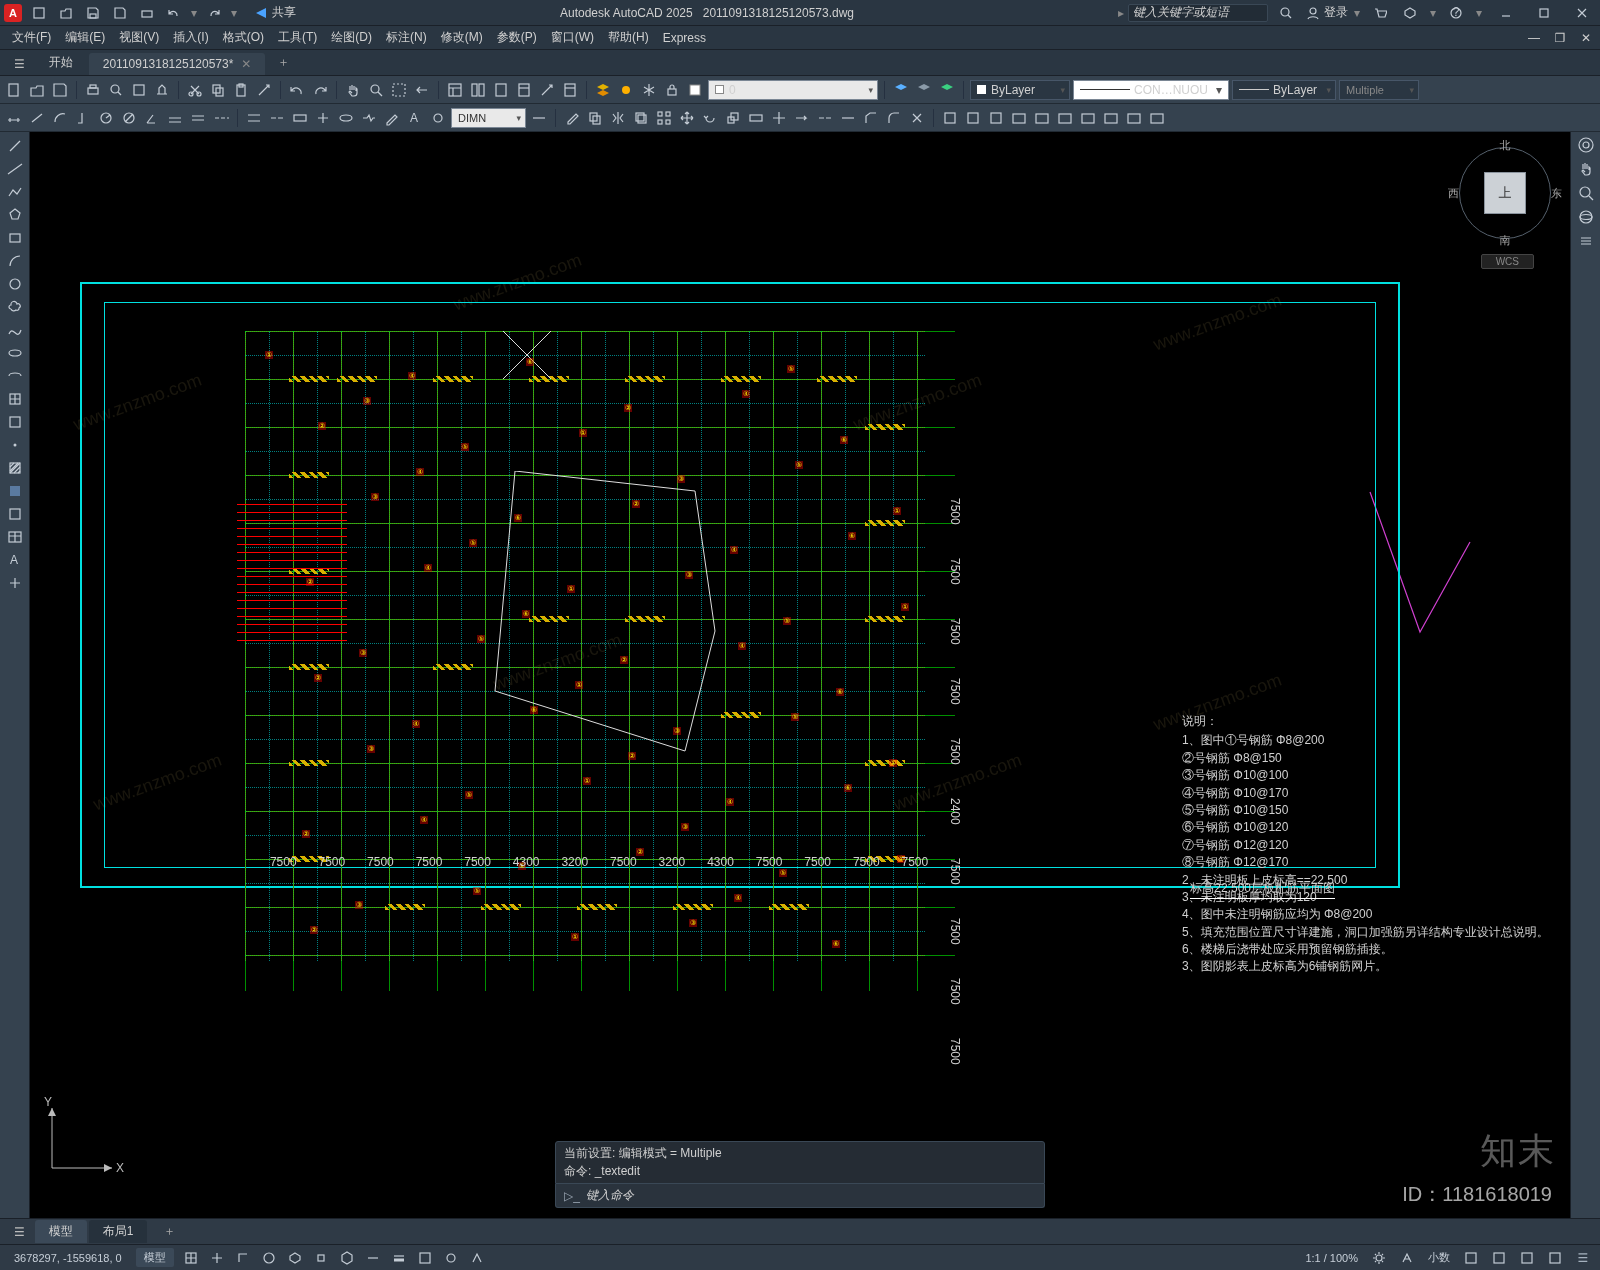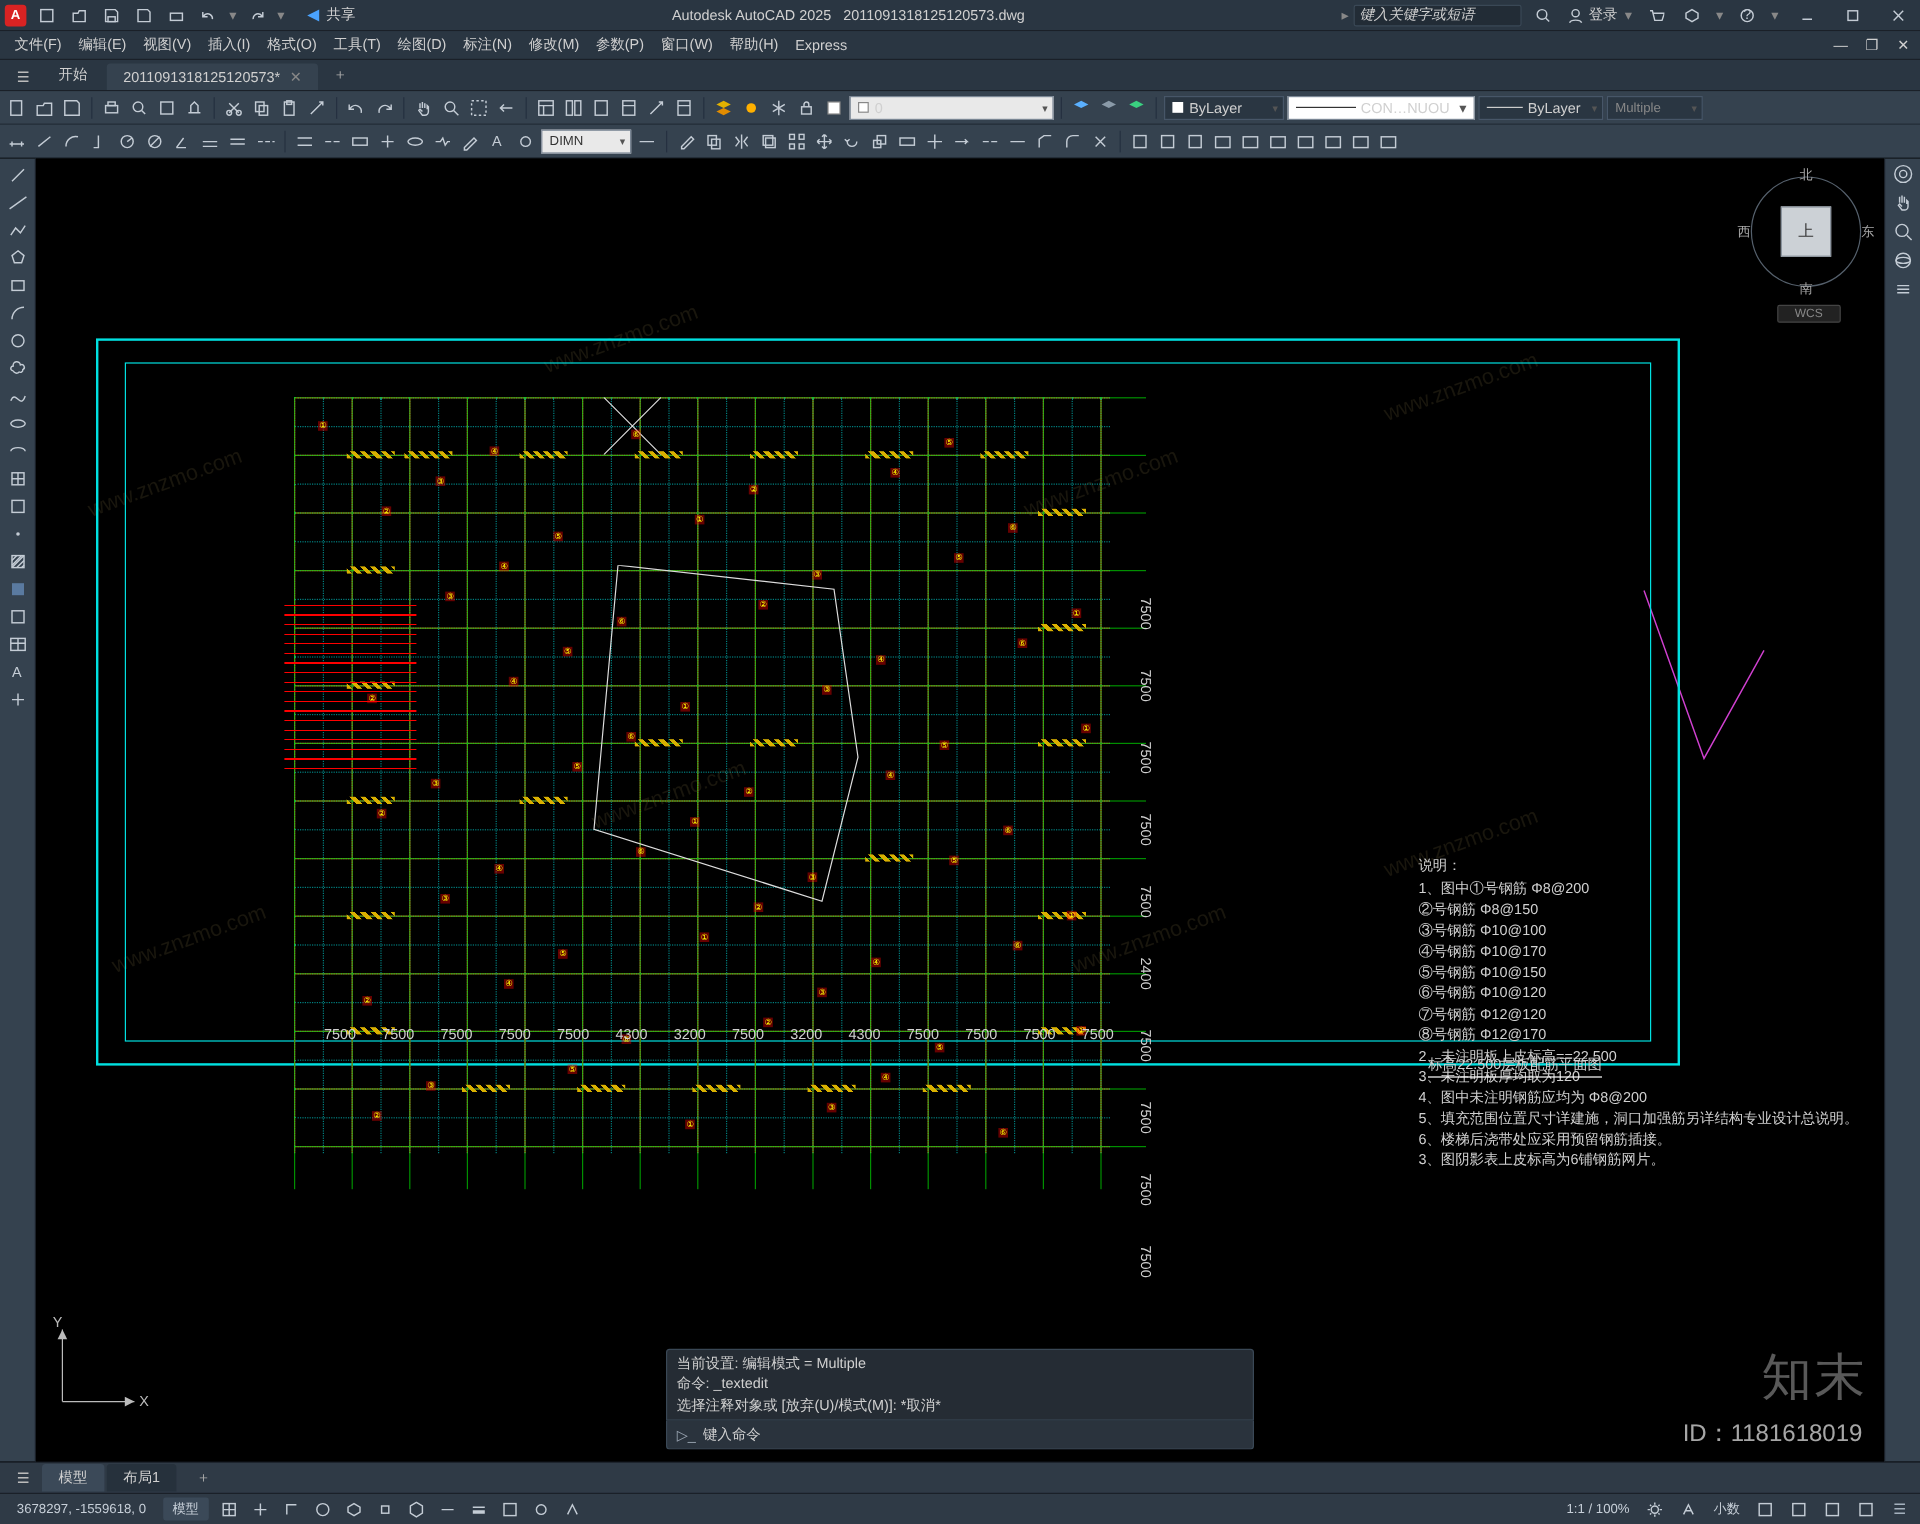--- a/index.html
+++ b/index.html
@@ -90,21 +90,21 @@
 .ucs{position:absolute;left:12px;bottom:40px;color:#aaa}
 .ucs svg{overflow:visible}
 
 
 .cmdwrap{position:absolute;left:50%;transform:translateX(-50%);bottom:10px;width:490px}
 .cmdhist{background:rgba(40,48,56,.92);border:1px solid #3a4856;border-radius:3px 3px 0 0;padding:3px 8px;font-size:11px;color:#bcc5cf;line-height:1.45}
 .cmdline{background:#2a333d;border:1px solid #3a4856;border-top:none;border-radius:0 0 3px 3px;height:24px;display:flex;align-items:center;padding:0 8px;color:#8a95a2;font-size:11px}
 .cmdline .caret{margin-right:6px;color:#9aa5b2}
 
 
-.wm{position:absolute;right:14px;bottom:42px;color:rgba(255,255,255,.35);font-size:42px;font-family:Liberation Serif, serif;letter-spacing:2px;pointer-events:none}
+.wm{position:absolute;right:14px;bottom:42px;color:rgba(255,255,255,.35);font-size:36px;font-family:Liberation Serif, serif;letter-spacing:2px;pointer-events:none}
 .idlabel{position:absolute;right:18px;bottom:10px;font-size:20px;color:rgba(255,255,255,.65);font-family:Arial}
 .wmdiag{position:absolute;color:rgba(140,120,70,.18);font-size:18px;transform:rotate(-20deg);pointer-events:none;white-space:nowrap}
 
 
 .modeltabs{height:26px;background:#2f3a46;display:flex;align-items:center;padding:0 6px;gap:2px;border-top:1px solid #1a2028}
 .modeltabs .mt{padding:3px 14px;font-size:12px;color:#d0d0d0;border-radius:3px 3px 0 0;background:#26313c;cursor:pointer}
 .modeltabs .mt.active{background:#3b4958}
 .statusbar{height:26px;background:#2f3a46;display:flex;align-items:center;padding:0 6px;gap:6px;border-top:1px solid #1a2028}
 .statusbar .coords{font-size:11px;color:#c7cfd8;padding:0 8px}
 .statusbar .sgrp{display:flex;align-items:center;gap:4px}
@@ -1109,25 +1109,24 @@
           <path d="M70 70 l-8 -4 v8 z" fill="#bbb"></path>
           <text x="74" y="74" fill="#bbb" font-size="11">X</text>
           <text x="2" y="8" fill="#bbb" font-size="11">Y</text>
         </svg>
       </div>
 
       <div class="cmdwrap">
         <div class="cmdhist">
           <div>当前设置: 编辑模式 = Multiple</div>
           <div>命令: _textedit</div>
-          <div>选择注释对象或 [放弃(U)/模式(M)]: *取消*</div>
         </div>
         <div class="cmdline">
           <span class="caret">▷_</span>
-          <span style="">键入命令</span>
+          <span style="font-style:italic">键入命令</span>
         </div>
       </div>
 
       <div class="wm">知末</div>
       <div class="idlabel">ID：1181618019</div>
     </div>
 
     <div class="rightpanel">
       <span class="lt">
           <svg width="18" height="18">

